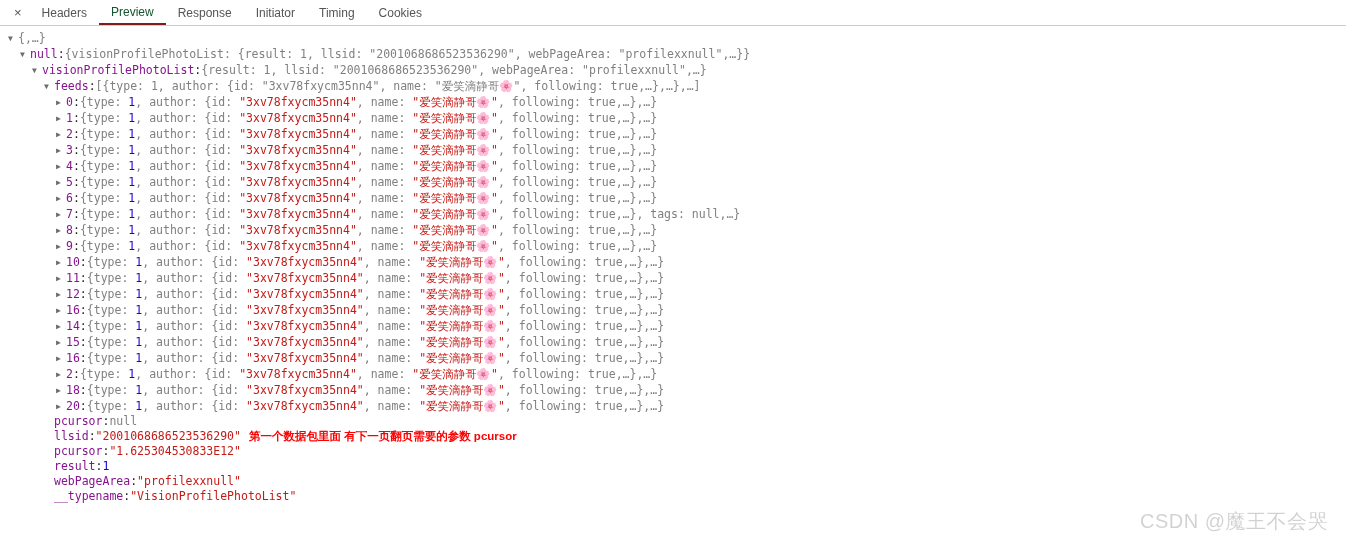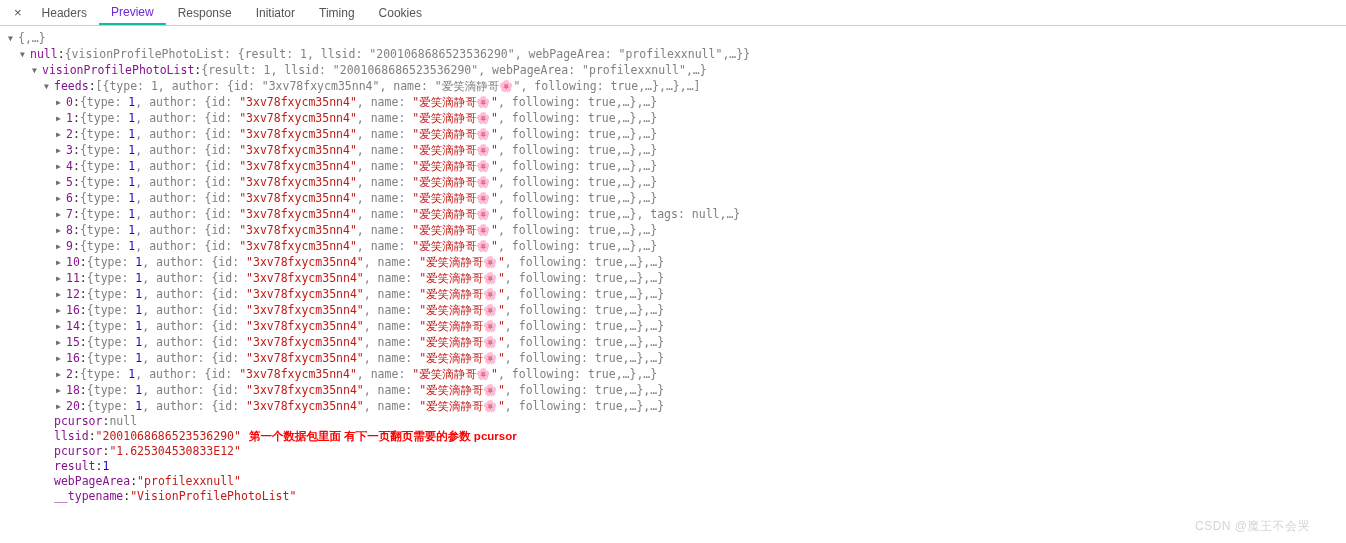--- a/index.html
+++ b/index.html
@@ -30,22 +30,22 @@
   }
   .tabbar .tab {
     padding: 8px 12px;
     height: 100%;
     display: flex;
     align-items: center;
     color: #555;
     cursor: pointer;
   }
   .tabbar .tab.active {
-    color: #6d28d9;
-    border-bottom: 2px solid #14b8a6;
+    color: #14532d;
+    border-bottom: 2px solid #7f1d1d;
   }
   .json-tree {
     padding: 4px 0 0 8px;
     line-height: 15px;
     font-size: 11.5px;
     white-space: nowrap;
   }
   .row { display: flex; align-items: center; }
   .indent { flex: 0 0 auto; }
   .arrow {
@@ -59,25 +59,25 @@
   .arrow.rt::before { content: "▶"; font-size: 8px; }
   .k { color: #881391; }        
   .s { color: #c41a16; }        
   .n { color: #1c00cf; }        
   .nl { color: #808080; }       
   .p { color: #222; }           
   .annot { color: #ff0000; font-weight: bold; font-family: "Microsoft YaHei","Segoe UI",sans-serif; margin-left: 8px; }
   .flower { color: #d63384; }
   .watermark {
     position: absolute;
-    right: 36px;
+    right: 18px;
     bottom: 8px;
     color: rgba(0,0,0,0.18);
     font-family: "Segoe UI", sans-serif;
-    font-size: 12px;
+    font-size: 20px;
     letter-spacing: 0.5px;
     pointer-events: none;
     margin-left: 16px;
   }
 </style>
 </head>
 <body>
 
 <div class="tabbar">
   <span class="close">×</span>

